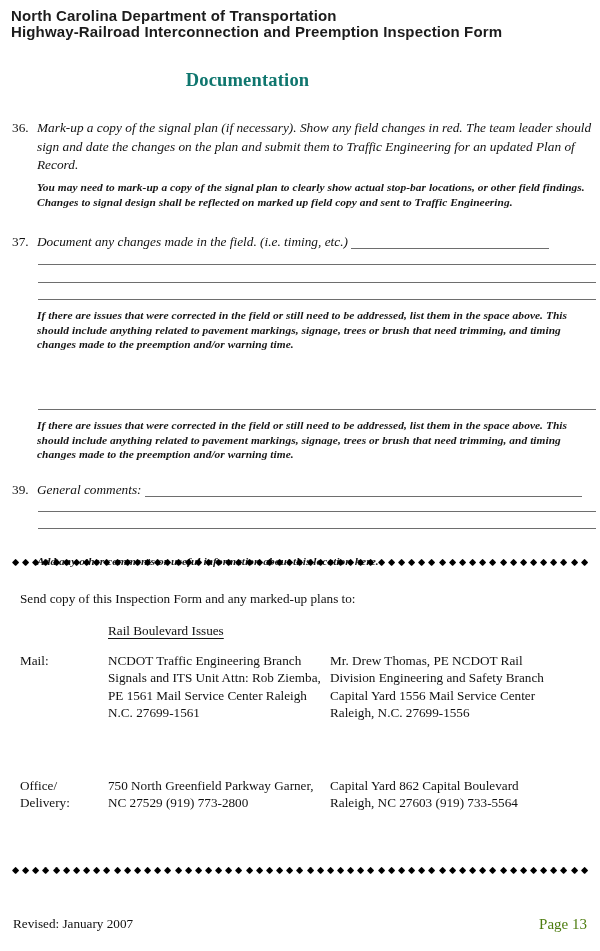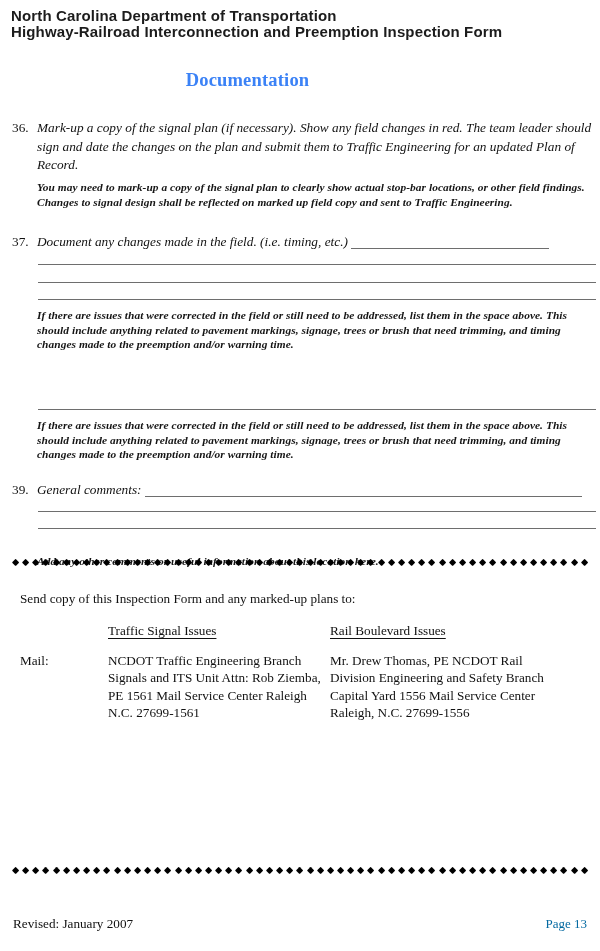--- a/index.html
+++ b/index.html
@@ -40,21 +40,21 @@
 
   .doc-title {
     position: absolute;
     left: 0;
     top: 70px;
     width: 495px;
     text-align: center;
     font-family: "Liberation Serif", "DejaVu Serif", serif;
     font-weight: bold;
     font-size: 18.5px;
-    color: #3b82f6;
+    color: #0f766e;
     letter-spacing: 0.01em;
   }
 
   
   .q {
     position: absolute;
     left: 12px;
     width: 584px;
   }
   .q-row {
@@ -168,22 +168,22 @@
     position: absolute;
     left: 13px;
     top: 916px;
     font-size: 13.2px;
     color: #111;
   }
   .footer-right {
     position: absolute;
     right: 13px;
     top: 916px;
-    font-size: 13px;
-    color: #0369a1;
+    font-size: 15px;
+    color: #4d7c0f;
   }
 </style>
 </head>
 <body>
 
 <div class="page">
 
   <div class="doc-header">
     <div>North Carolina Department of Transportation</div>
     <div>Highway-Railroad Interconnection and Preemption Inspection Form</div>
@@ -295,21 +295,20 @@
       <i></i>
       <i></i>
       <i></i>
   </div>
 
   <div class="sendto" style="top:590px;">Send copy of this Inspection Form and any marked-up plans to:</div>
 
   <div class="addr-table" style="top:622px;">
     <div class="addr-row">
       <div class="addr-label"></div>
-      <div class="addr-col col-head">Traffic Signal Issues</div>
       <div class="addr-col col-head">Rail Boulevard Issues</div>
     </div>
   </div>
 
   <div class="addr-table" style="top:652px;">
     <div class="addr-row">
       <div class="addr-label">Mail:</div>
       <div class="addr-col">NCDOT
 Traffic Engineering Branch
 Signals and ITS Unit
@@ -318,20 +317,33 @@
 Raleigh N.C. 27699-1561</div>
       <div class="addr-col">Mr. Drew Thomas, PE
 NCDOT Rail Division
 Engineering and Safety Branch
 Capital Yard
 1556 Mail Service Center
 Raleigh, N.C. 27699-1556</div>
     </div>
   </div>
 
+  <div class="addr-table" style="top:777px;">
+    <div class="addr-row">
+      <div class="addr-label">Office/
+Delivery:</div>
+      <div class="addr-col">750 North Greenfield Parkway
+Garner, NC  27529
+(919) 773-2800</div>
+      <div class="addr-col">Capital Yard
+862 Capital Boulevard
+Raleigh, NC 27603
+(919) 733-5564</div>
+    </div>
+  </div>
 
   <div class="dotline" style="top:866px;">
     <i></i>
       <i></i>
       <i></i>
       <i></i>
       <i></i>
       <i></i>
       <i></i>
       <i></i>

